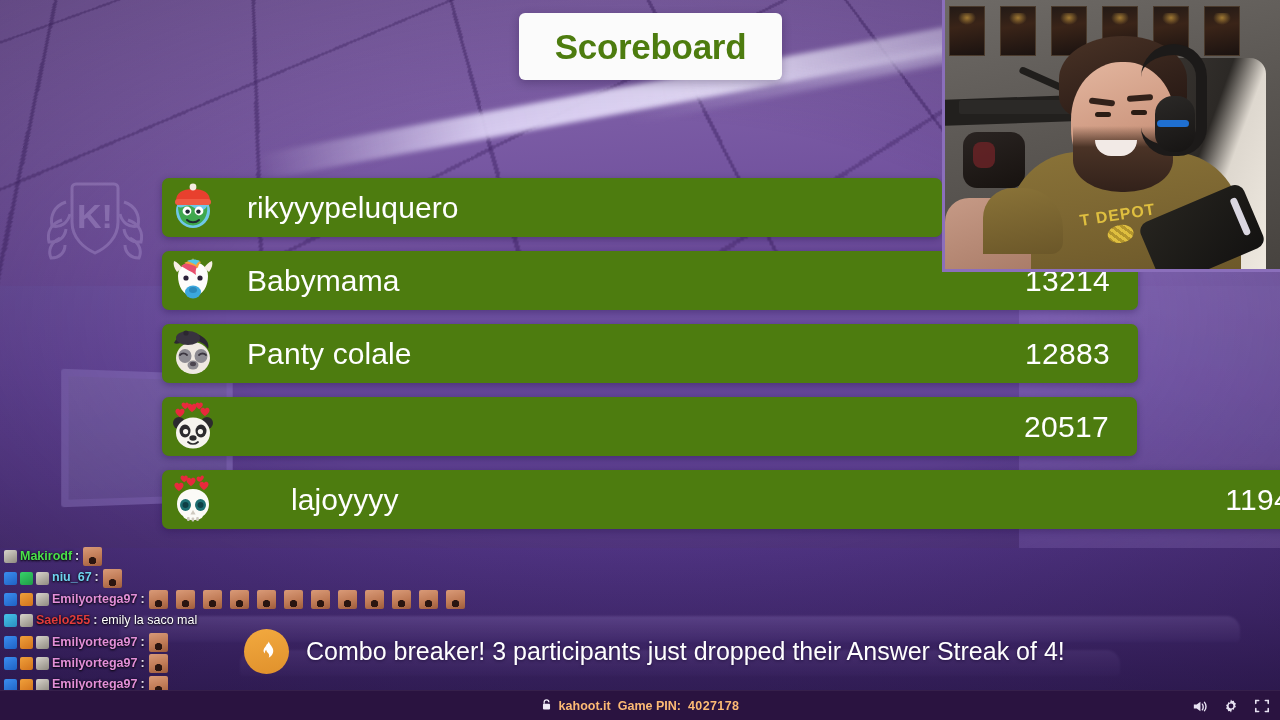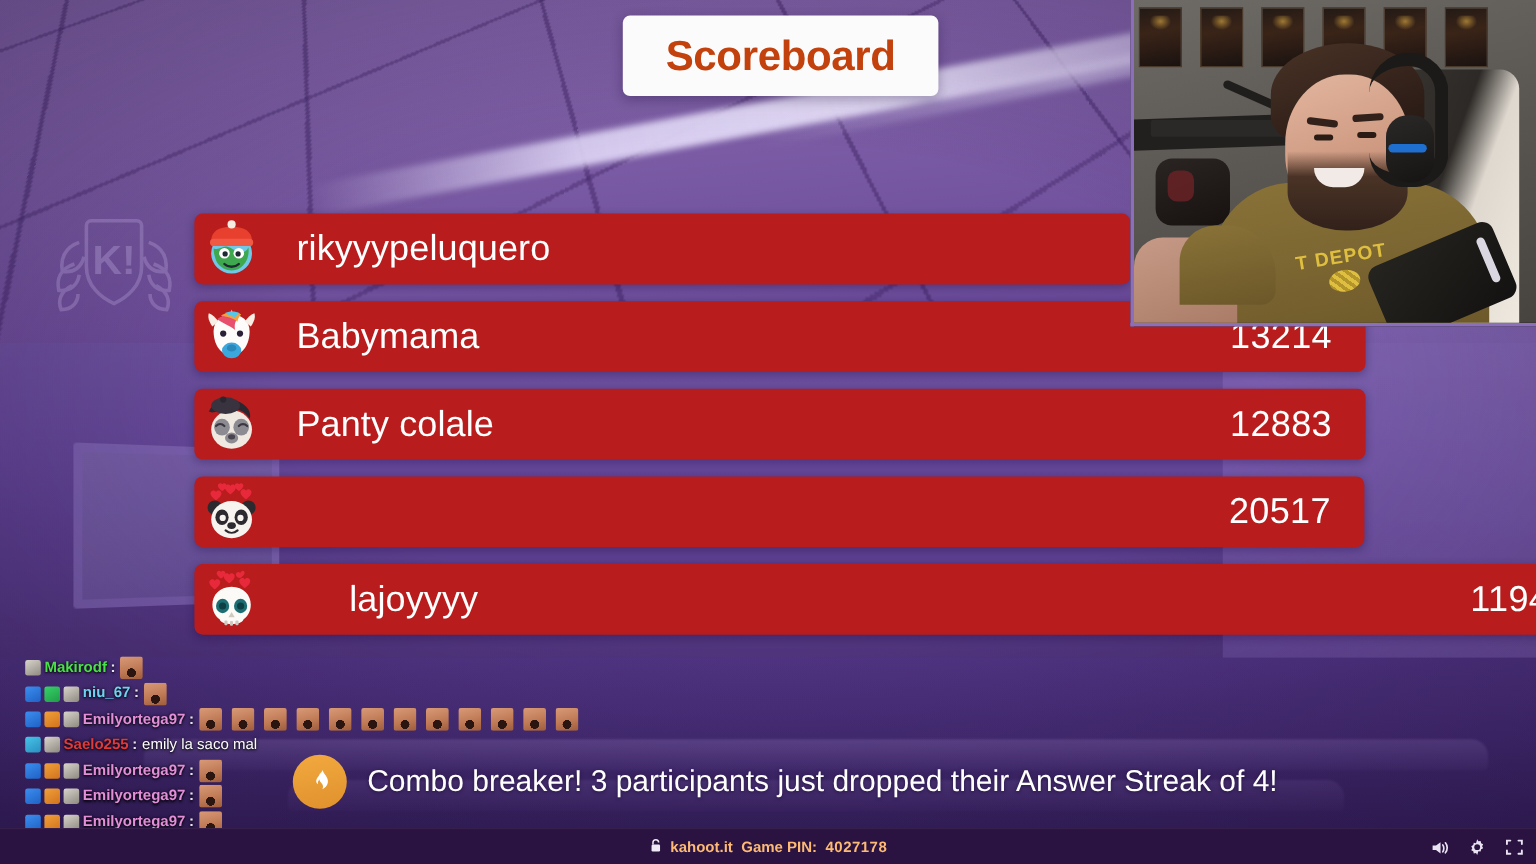--- a/index.html
+++ b/index.html
@@ -94,29 +94,29 @@
   
   .title-card {
     position: absolute; left: 519px; top: 13px;
     width: 263px; height: 67px;
     background: #fbfbfb;
     border-radius: 6px;
     display: flex; align-items: center; justify-content: center;
     box-shadow: 0 3px 10px rgba(20,6,44,.28);
   }
   .title-card span {
-    font-size: 35px; font-weight: 700; color: #c2410c; letter-spacing: -.3px; text-align: center;
+    font-size: 35px; font-weight: 700; color: #4d7c0f; letter-spacing: -.3px; text-align: center;
   }
 
   
   .rows { position: absolute; left: 162px; top: 178px; }
   .row {
     position: absolute;
     height: 59px;
-    background: #b91c1c;
+    background: #4d7c0f;
     border-radius: 7px;
     display: flex; align-items: center;
     box-shadow: 0 2px 7px rgba(25,6,58,.32);
   }
   .row-avatar {
     width: 52px; height: 52px;
     margin-left: 5px;
     flex: 0 0 auto;
     display: flex; align-items: center; justify-content: center;
   }
@@ -227,21 +227,21 @@
   .cam-boom { position: absolute; left: 70px; top: 88px; width: 110px; height: 7px; background: #201e1c; transform: rotate(24deg); border-radius: 4px; }
 
   
   .chat {
     position: absolute; left: 0; top: 546px; width: 470px;
     font-size: 12.5px; font-weight: 700;
     line-height: 21.4px;
     color: #ffffff;
     text-shadow: 0 1px 2px rgba(0,0,0,.85), 0 0 3px rgba(0,0,0,.7);
   }
-  .chat-line { display: flex; align-items: center; white-space: nowrap; padding-left: 21px; }
+  .chat-line { display: flex; align-items: center; white-space: nowrap; padding-left: 4px; }
   .badge { width: 13px; height: 13px; border-radius: 2px; margin-right: 3px; flex: 0 0 auto; display:inline-block; }
   .badge.sub-blue { background: linear-gradient(150deg, #3b8ef0, #1f62c4); }
   .badge.gift-orange { background: linear-gradient(150deg, #f0a03b, #d2731c); }
   .badge.gift-green { background: linear-gradient(150deg, #37d26a, #1f9c47); }
   .badge.gift-cyan { background: linear-gradient(150deg, #46c5e8, #2a8fc0); }
   .badge.gold { background: linear-gradient(150deg, #f7d04a, #c99a1f); }
   .badge.sword { background: linear-gradient(150deg, #d8d4cc, #8f8a80); }
   .chat-user { margin-right: 2px; }
   .chat-colon { color: #e8e4f0; margin: 0 4px 0 1px; }
   .chat-msg { color: #ffffff; font-weight: 400; }

